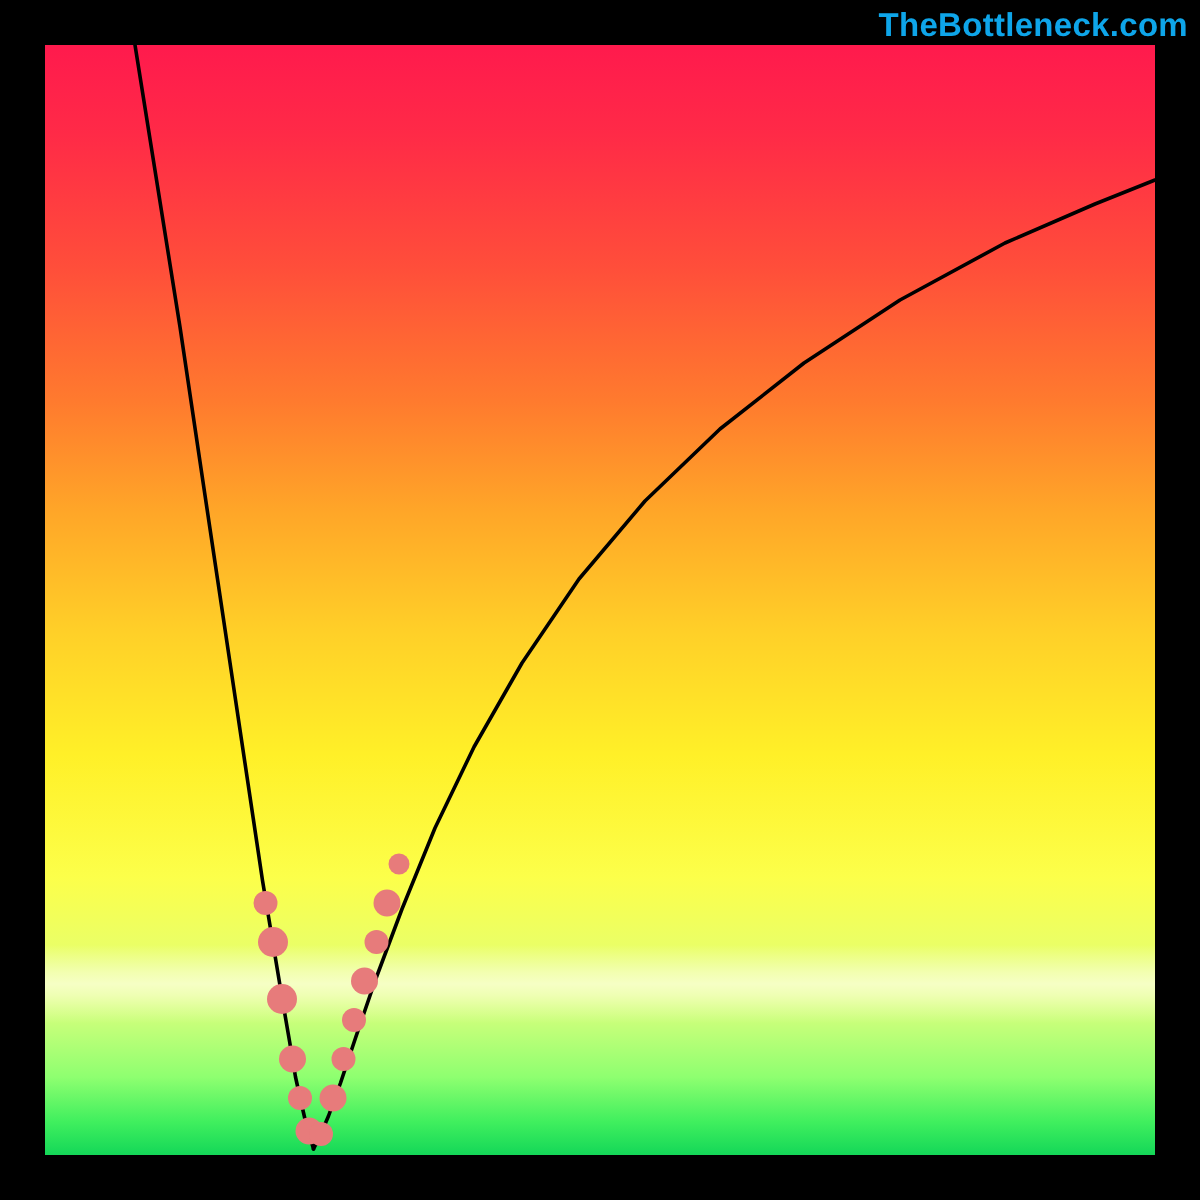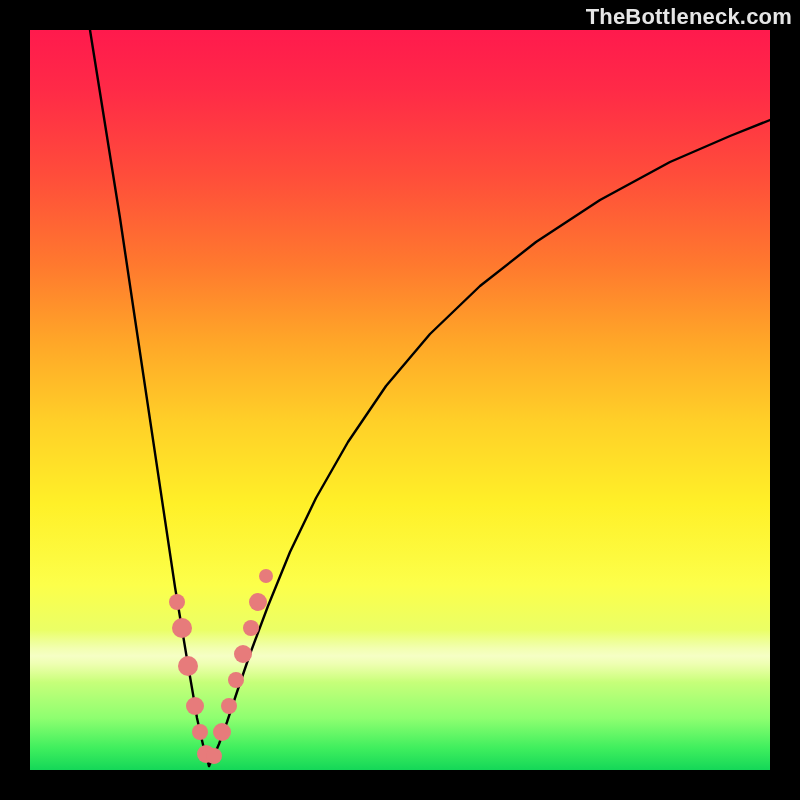--- a/index.html
+++ b/index.html
@@ -63,21 +63,21 @@
   }
   .svglayer {
     position: absolute;
     left: 0; top: 0;
     width: 100%; height: 100%;
   }
   .watermark {
     position: absolute;
     top: 4px;
     right: 8px;
-    color: #e5e5e5;
+    color: #0ea5e9;
     font-size: 22px;
     font-weight: 600;
     letter-spacing: 0.2px;
     user-select: none;
   }
 </style>
 </head>
 <body>
 
 <div class="frame">

